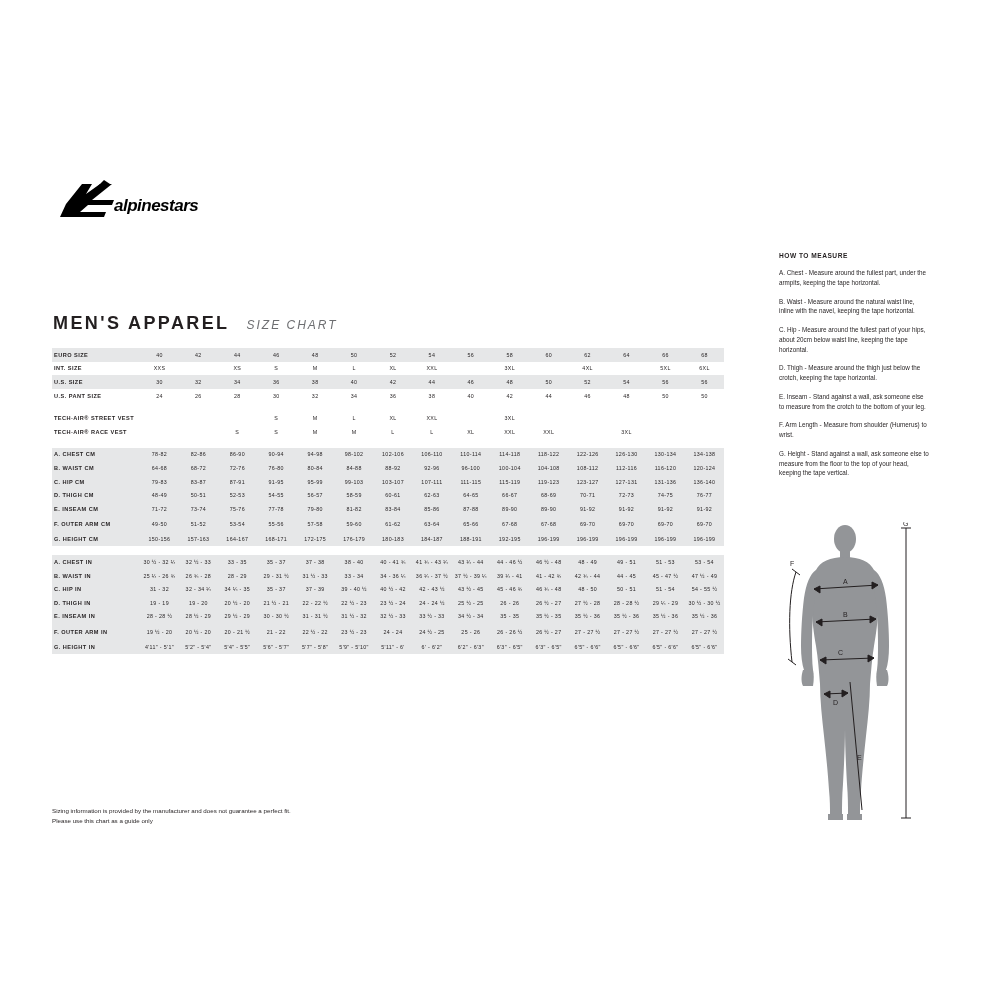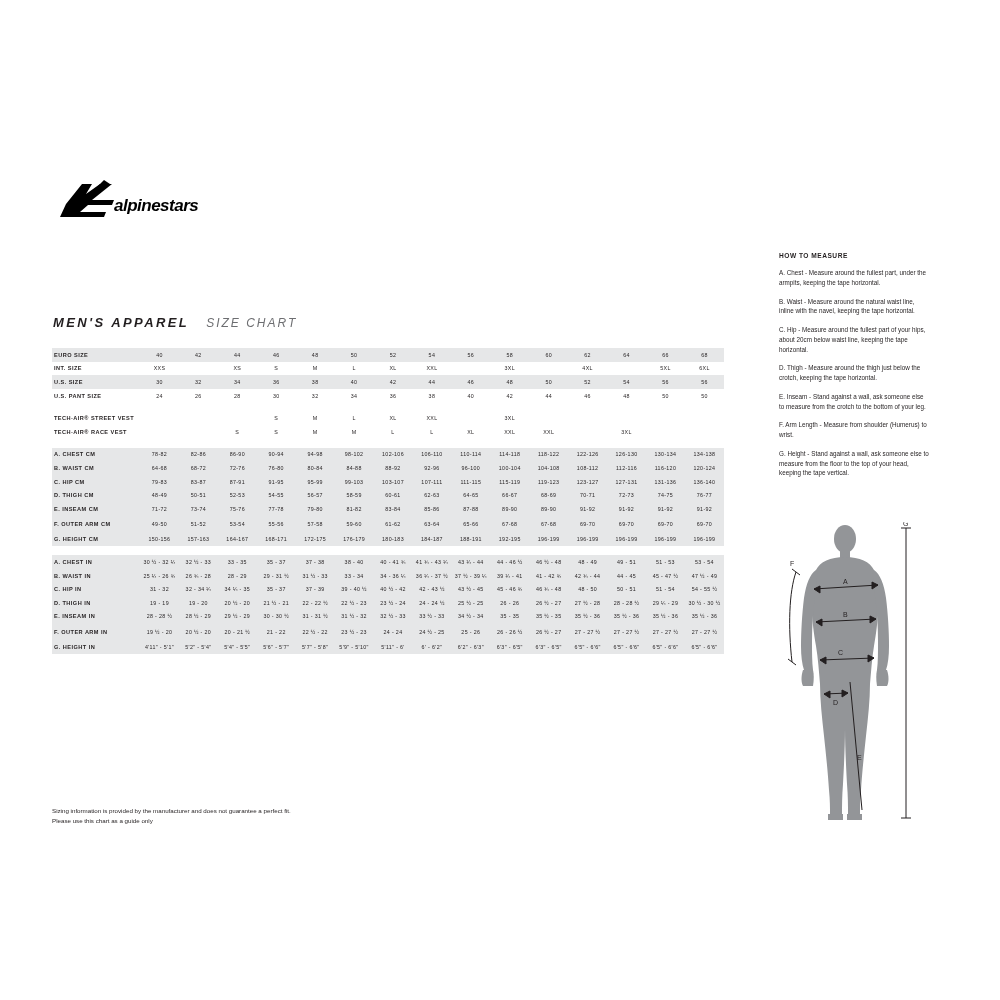--- a/index.html
+++ b/index.html
@@ -32,23 +32,22 @@
   .logo svg { display: block; }
 
   
   .title-block {
     position: absolute;
     left: 53px;
     top: 313px;
     white-space: nowrap;
   }
   .title-main {
-    font-size: 13px;
+    font-size: 18px;
     font-weight: bold;
-    font-style: italic;
     letter-spacing: 2.4px;
     color: #231f20;
   }
   .title-sub {
     font-size: 12px;
     font-style: italic;
     letter-spacing: 2.0px;
     color: #6d6e71;
     margin-left: 17px;
   }

